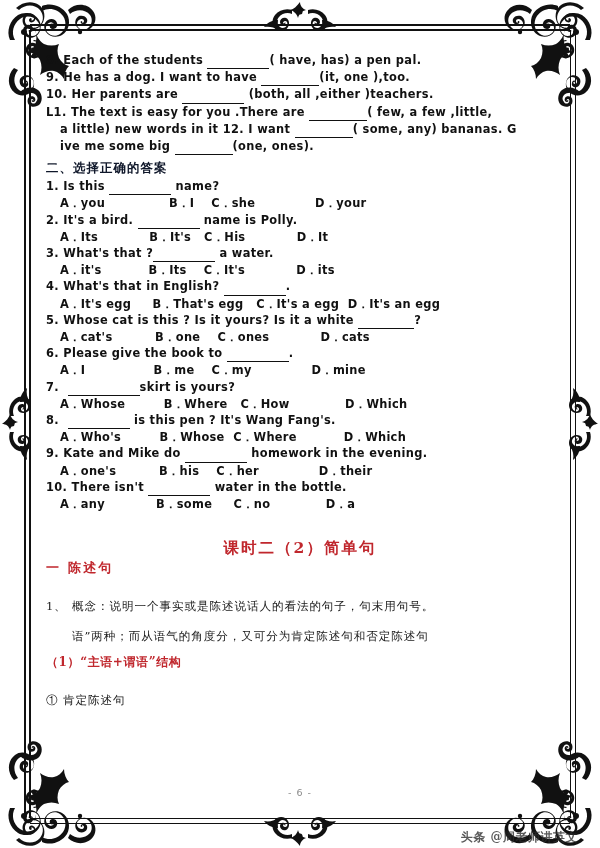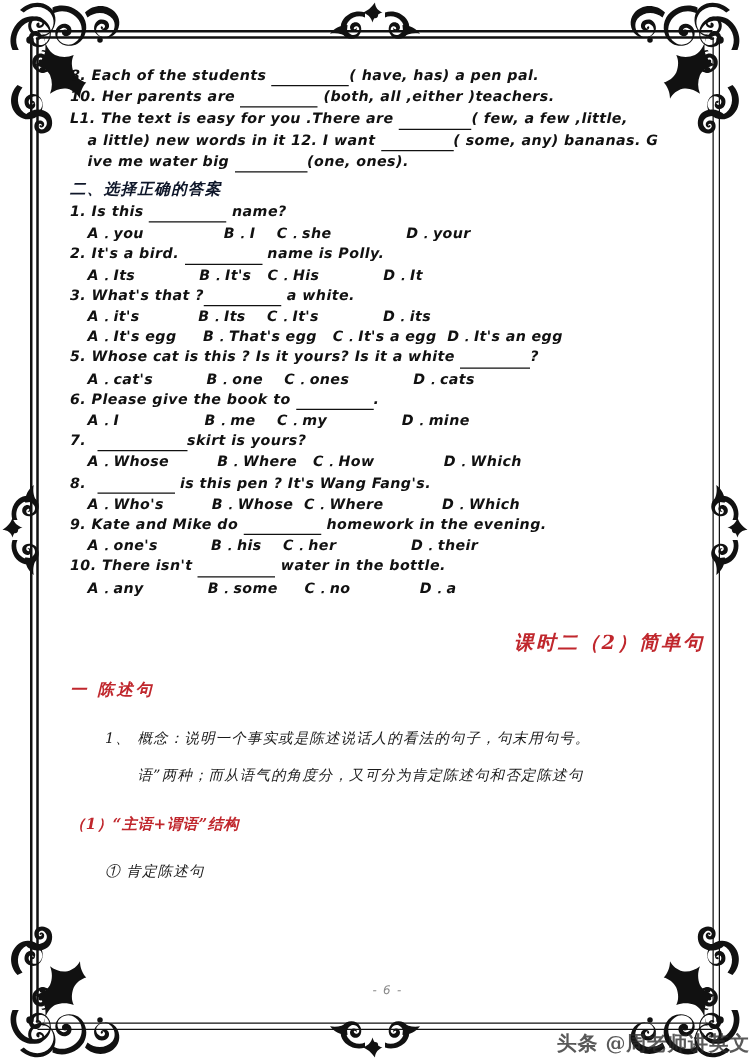--- a/index.html
+++ b/index.html
@@ -35,21 +35,21 @@
   .c-bl{left:-2px;bottom:-4px;transform:scaleY(-1);}
   .c-br{right:-2px;bottom:-4px;transform:scale(-1,-1);}
 
   .edge-mid{position:absolute;}
   .em-top{left:50%;top:-2px;transform:translateX(-50%);width:120px;height:42px;}
   .em-bot{left:50%;bottom:-2px;transform:translateX(-50%) scaleY(-1);width:120px;height:42px;}
   .em-left{top:50%;left:-2px;transform:translateY(-50%);width:42px;height:120px;}
   .em-right{top:50%;right:-2px;transform:translateY(-50%) scaleX(-1);width:42px;height:120px;}
 
   
-  .page{position:absolute;left:56px;top:52px;width:508px;height:740px;font-style:italic;}
+  .page{position:absolute;left:46px;top:52px;width:508px;height:740px;}
 
   .en-line{
     font-family:"DejaVu Sans",sans-serif;
     font-weight:bold;
     font-size:11.4px;
     color:#111;
     letter-spacing:.35px;
     line-height:16.2px;
     white-space:pre-wrap;
   }
@@ -75,61 +75,59 @@
     color:#0f172a;
     font-family:"DejaVu Sans",sans-serif;
     font-weight:bold;
     font-size:12.4px;
     letter-spacing:1.1px;
     margin-top:5px;
     margin-bottom:1px;
   }
 
   .title-cn{
-    text-align:right;
+    text-align:center;
     color:#c0272d;
     font-family:"DejaVu Serif",serif;
     font-weight:bold;
     font-size:15.5px;
     letter-spacing:2px;
     margin-top:26px;
-    margin-bottom:18px;
   }
 
   .sec-red{
     color:#c0272d;
     font-family:"DejaVu Serif",serif;
     font-weight:bold;
     font-size:13px;
     letter-spacing:2.2px;
     margin-bottom:14px;
   }
-  .sec-red.sub{font-size:12px;letter-spacing:.6px;margin-top:16px;margin-bottom:14px;}
+  .sec-red.sub{font-size:12px;letter-spacing:.6px;margin-top:3px;margin-bottom:14px;}
 
   .cn-p{
     color:#1a1a1a;
     font-family:"DejaVu Serif",serif;
     font-size:11.6px;
     letter-spacing:.9px;
     line-height:30px;
-    margin-left:28px;
   }
   .cn-p .num{display:inline-block;width:26px;}
 
   .pagenum{
     position:absolute;left:0;right:0;bottom:-6px;
     text-align:center;
     font-family:"DejaVu Sans",sans-serif;
     font-size:9.5px;color:#8a8a8a;letter-spacing:1px;
   }
 
   .watermark{
-    position:absolute;right:0;bottom:2px;
+    position:absolute;right:22px;bottom:2px;
     font-family:"DejaVu Serif",serif;
-    font-size:16px;font-weight:bold;
+    font-size:12px;font-weight:bold;
     color:#2b2b2b;opacity:.78;letter-spacing:.5px;
     white-space:nowrap;
   }
 </style>
 </head>
 <body>
 
 <div class="frame">
   <div class="rule rule-h r-top-a"></div>
   <div class="rule rule-h r-top-b"></div>
@@ -251,35 +249,37 @@
       <path d="M22 82c0 6 3 11 7 14-1-5 0-10 3-14-4 1-8 0-10 0z"></path>
       <circle cx="14" cy="60" r="2.5"></circle>
     </g>
   </svg>
 </div>
 
 <div class="page">
 
   <div id="fib-list">
       <div class="en-line"><span>8. </span><span>Each of the students </span><span class="blank" style="width: 62px;">&nbsp;</span><span>( have, has) a pen pal.</span></div>
+      <div class="en-line"><span>9. </span><span>He has a dog. I want to have </span><span class="blank" style="width: 58px;">&nbsp;</span><span>(it, one ),too.</span></div>
       <div class="en-line"><span>10. </span><span>Her parents are </span><span class="blank" style="width: 62px;">&nbsp;</span><span> (both, all ,either )teachers.</span></div>
       <div class="en-line"><span>L1. </span><span>The text is easy for you .There are </span><span class="blank" style="width: 58px;">&nbsp;</span><span>( few, a few ,little,</span></div>
       <div class="en-line indent"><span>a little) new words in it 12. I want </span><span class="blank" style="width: 58px;">&nbsp;</span><span>( some, any) bananas. G</span></div>
-      <div class="en-line indent"><span>ive me water big </span><span class="blank" style="width: 58px;">&nbsp;</span><span>(one, ones).</span></div>
+      <div class="en-line indent"><span>ive me some big </span><span class="blank" style="width: 58px;">&nbsp;</span><span>(one, ones).</span></div>
     </div>
 
   <div class="cn-head-red">二、选择正确的答案</div>
 
   <div id="mc-list">
       <div class="en-line"><span>1. </span><span>Is this </span><span class="blank" style="width: 62px;">&nbsp;</span><span> name?</span></div>
       <div class="opt-line">A．you               B．I    C．she              D．your</div>
       <div class="en-line"><span>2. </span><span>It's a bird. </span><span class="blank" style="width: 62px;">&nbsp;</span><span> name is Polly.</span></div>
       <div class="opt-line">A．Its            B．It's   C．His            D．It</div>
-      <div class="en-line"><span>3. </span><span>What's that ?</span><span class="blank" style="width: 62px;">&nbsp;</span><span> a white.</span></div>
+      <div class="en-line"><span>3. </span><span>What's that ?</span><span class="blank" style="width: 62px;">&nbsp;</span><span> a water.</span></div>
       <div class="opt-line">A．it's           B．Its    C．It's            D．its</div>
+      <div class="en-line"><span>4. </span><span>What's that in English? </span><span class="blank" style="width: 62px;">&nbsp;</span><span>.</span></div>
       <div class="opt-line">A．It's egg     B．That's egg   C．It's a egg  D．It's an egg</div>
       <div class="en-line"><span>5. </span><span>Whose cat is this ? Is it yours? Is it a white </span><span class="blank" style="width: 56px;">&nbsp;</span><span>?</span></div>
       <div class="opt-line">A．cat's          B．one    C．ones            D．cats</div>
       <div class="en-line"><span>6. </span><span>Please give the book to </span><span class="blank" style="width: 62px;">&nbsp;</span><span>.</span></div>
       <div class="opt-line">A．I                B．me    C．my              D．mine</div>
       <div class="en-line"><span>7. </span><span> </span><span class="blank" style="width: 72px;">&nbsp;</span><span>skirt is yours?</span></div>
       <div class="opt-line">A．Whose         B．Where   C．How             D．Which</div>
       <div class="en-line"><span>8. </span><span> </span><span class="blank" style="width: 62px;">&nbsp;</span><span> is this pen ? It's Wang Fang's.</span></div>
       <div class="opt-line">A．Who's         B．Whose  C．Where           D．Which</div>
       <div class="en-line"><span>9. </span><span>Kate and Mike do </span><span class="blank" style="width: 62px;">&nbsp;</span><span> homework in the evening.</span></div>

